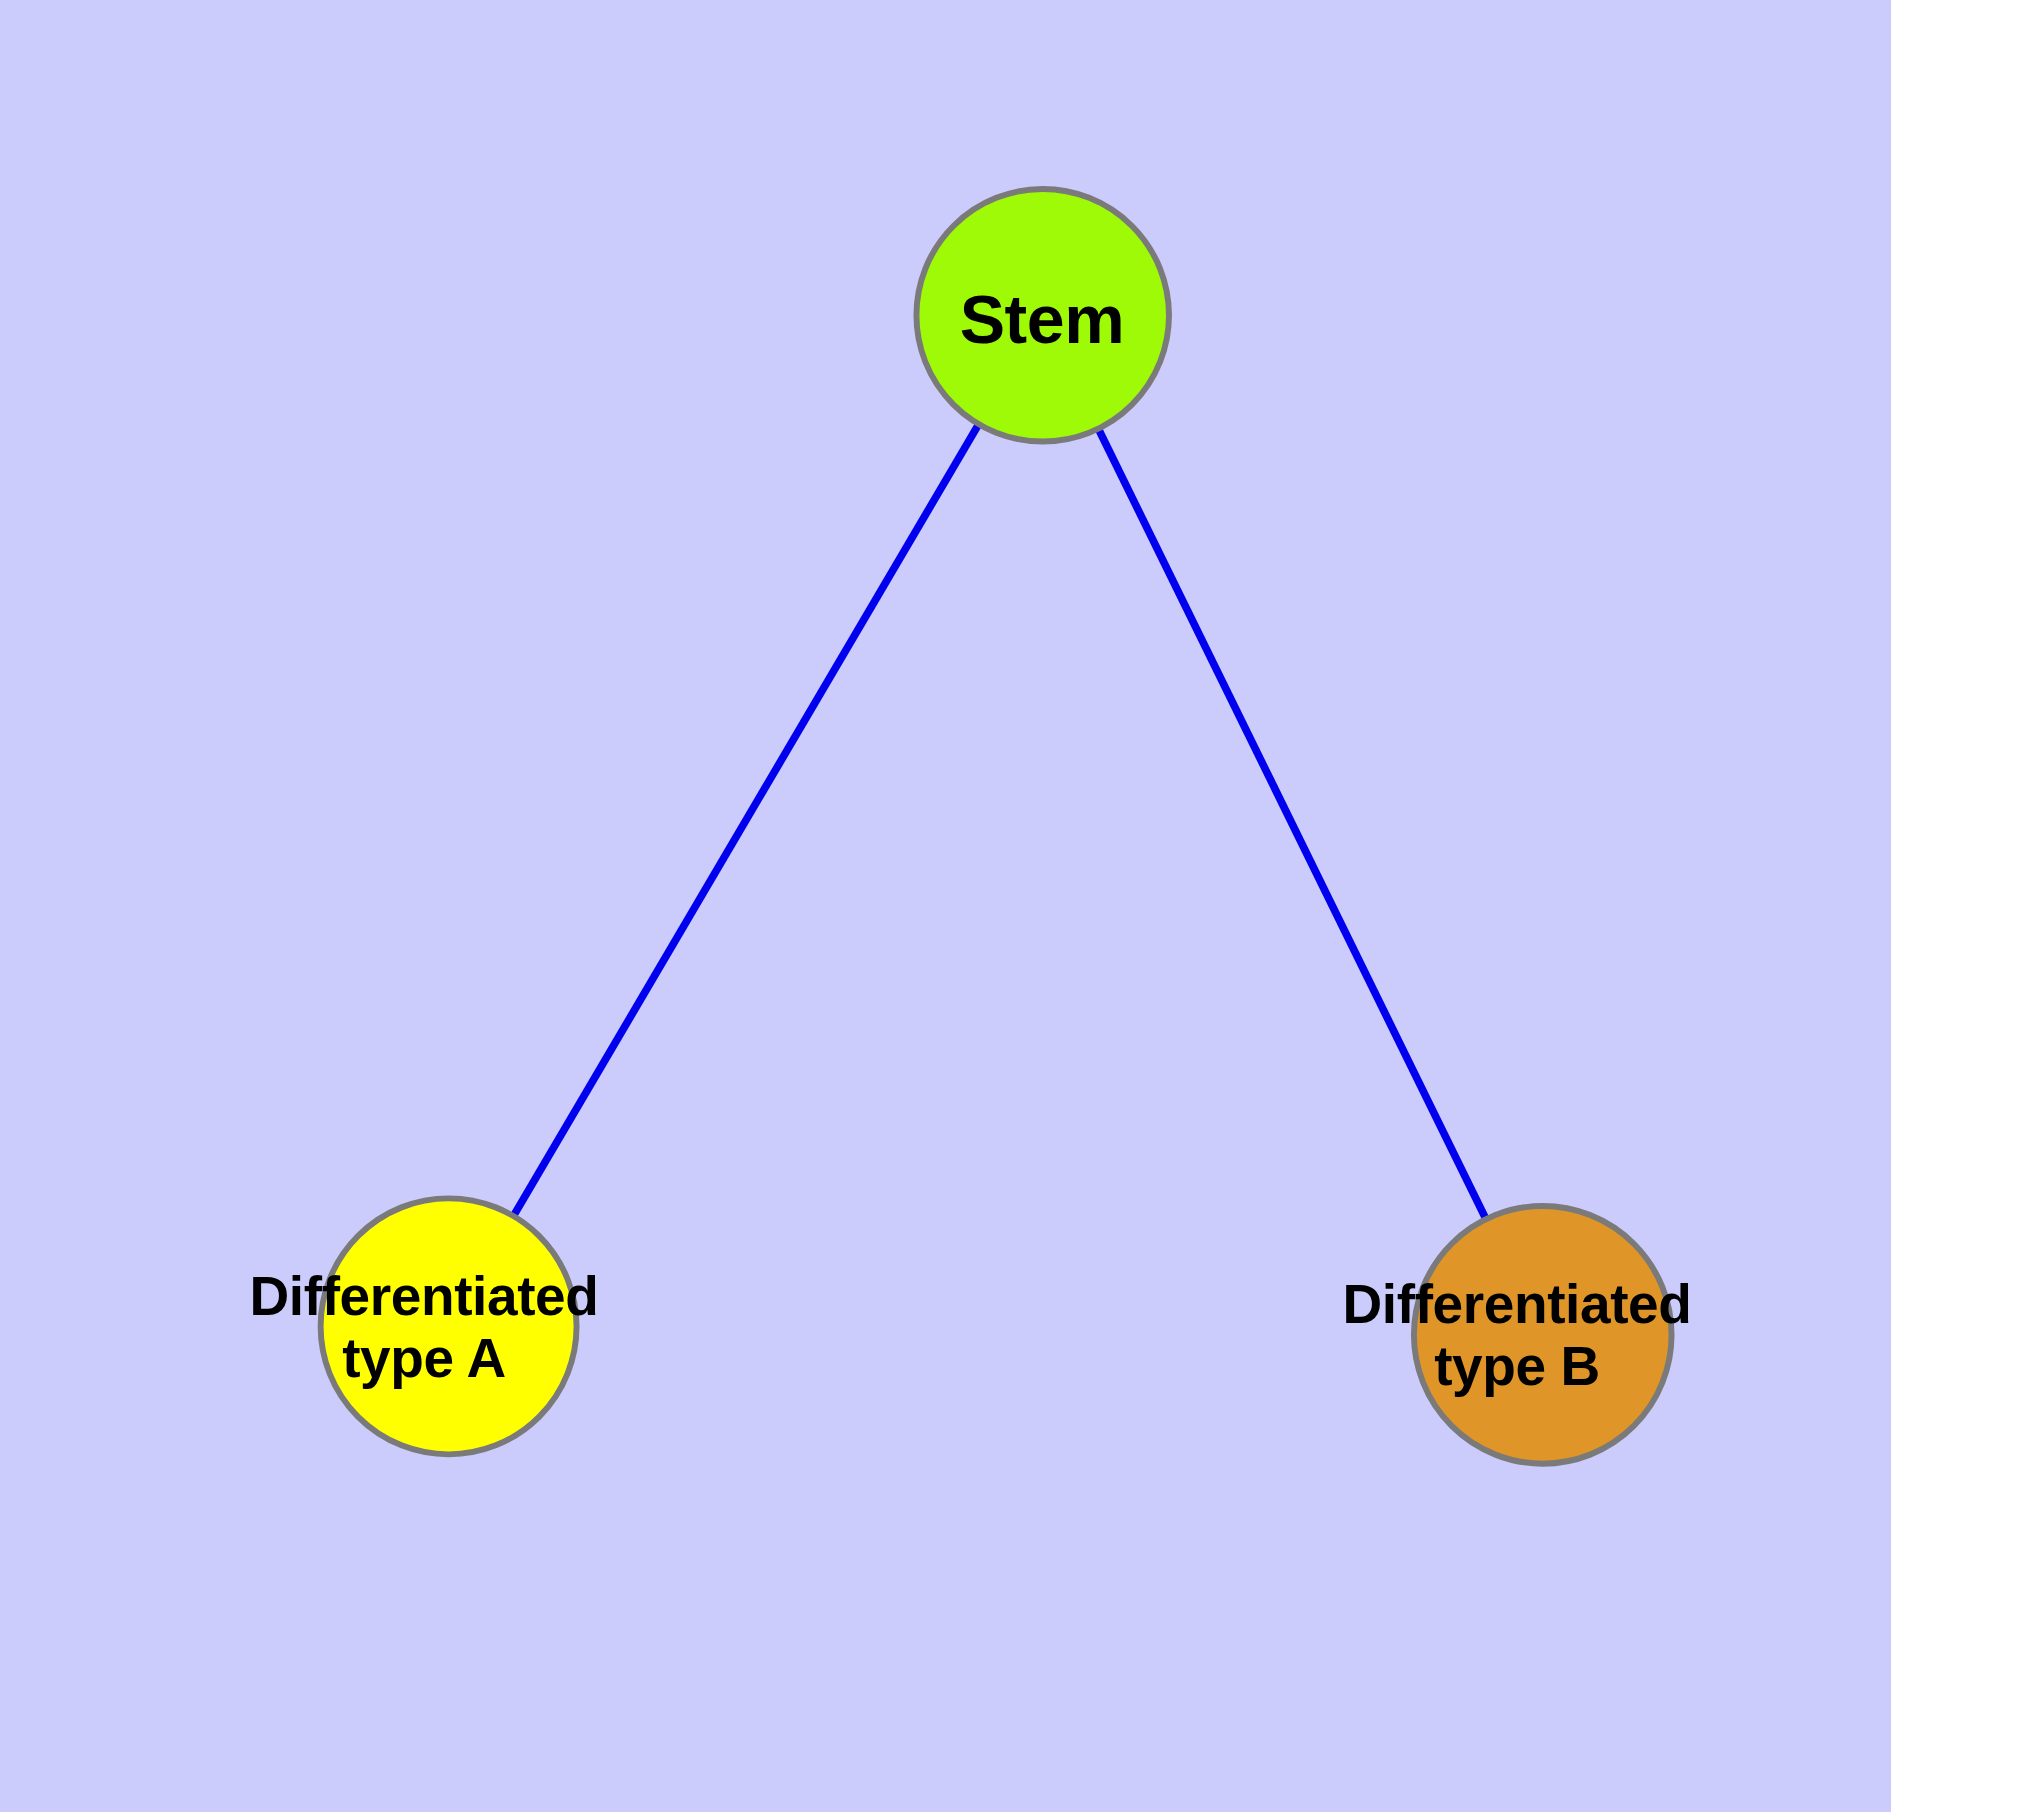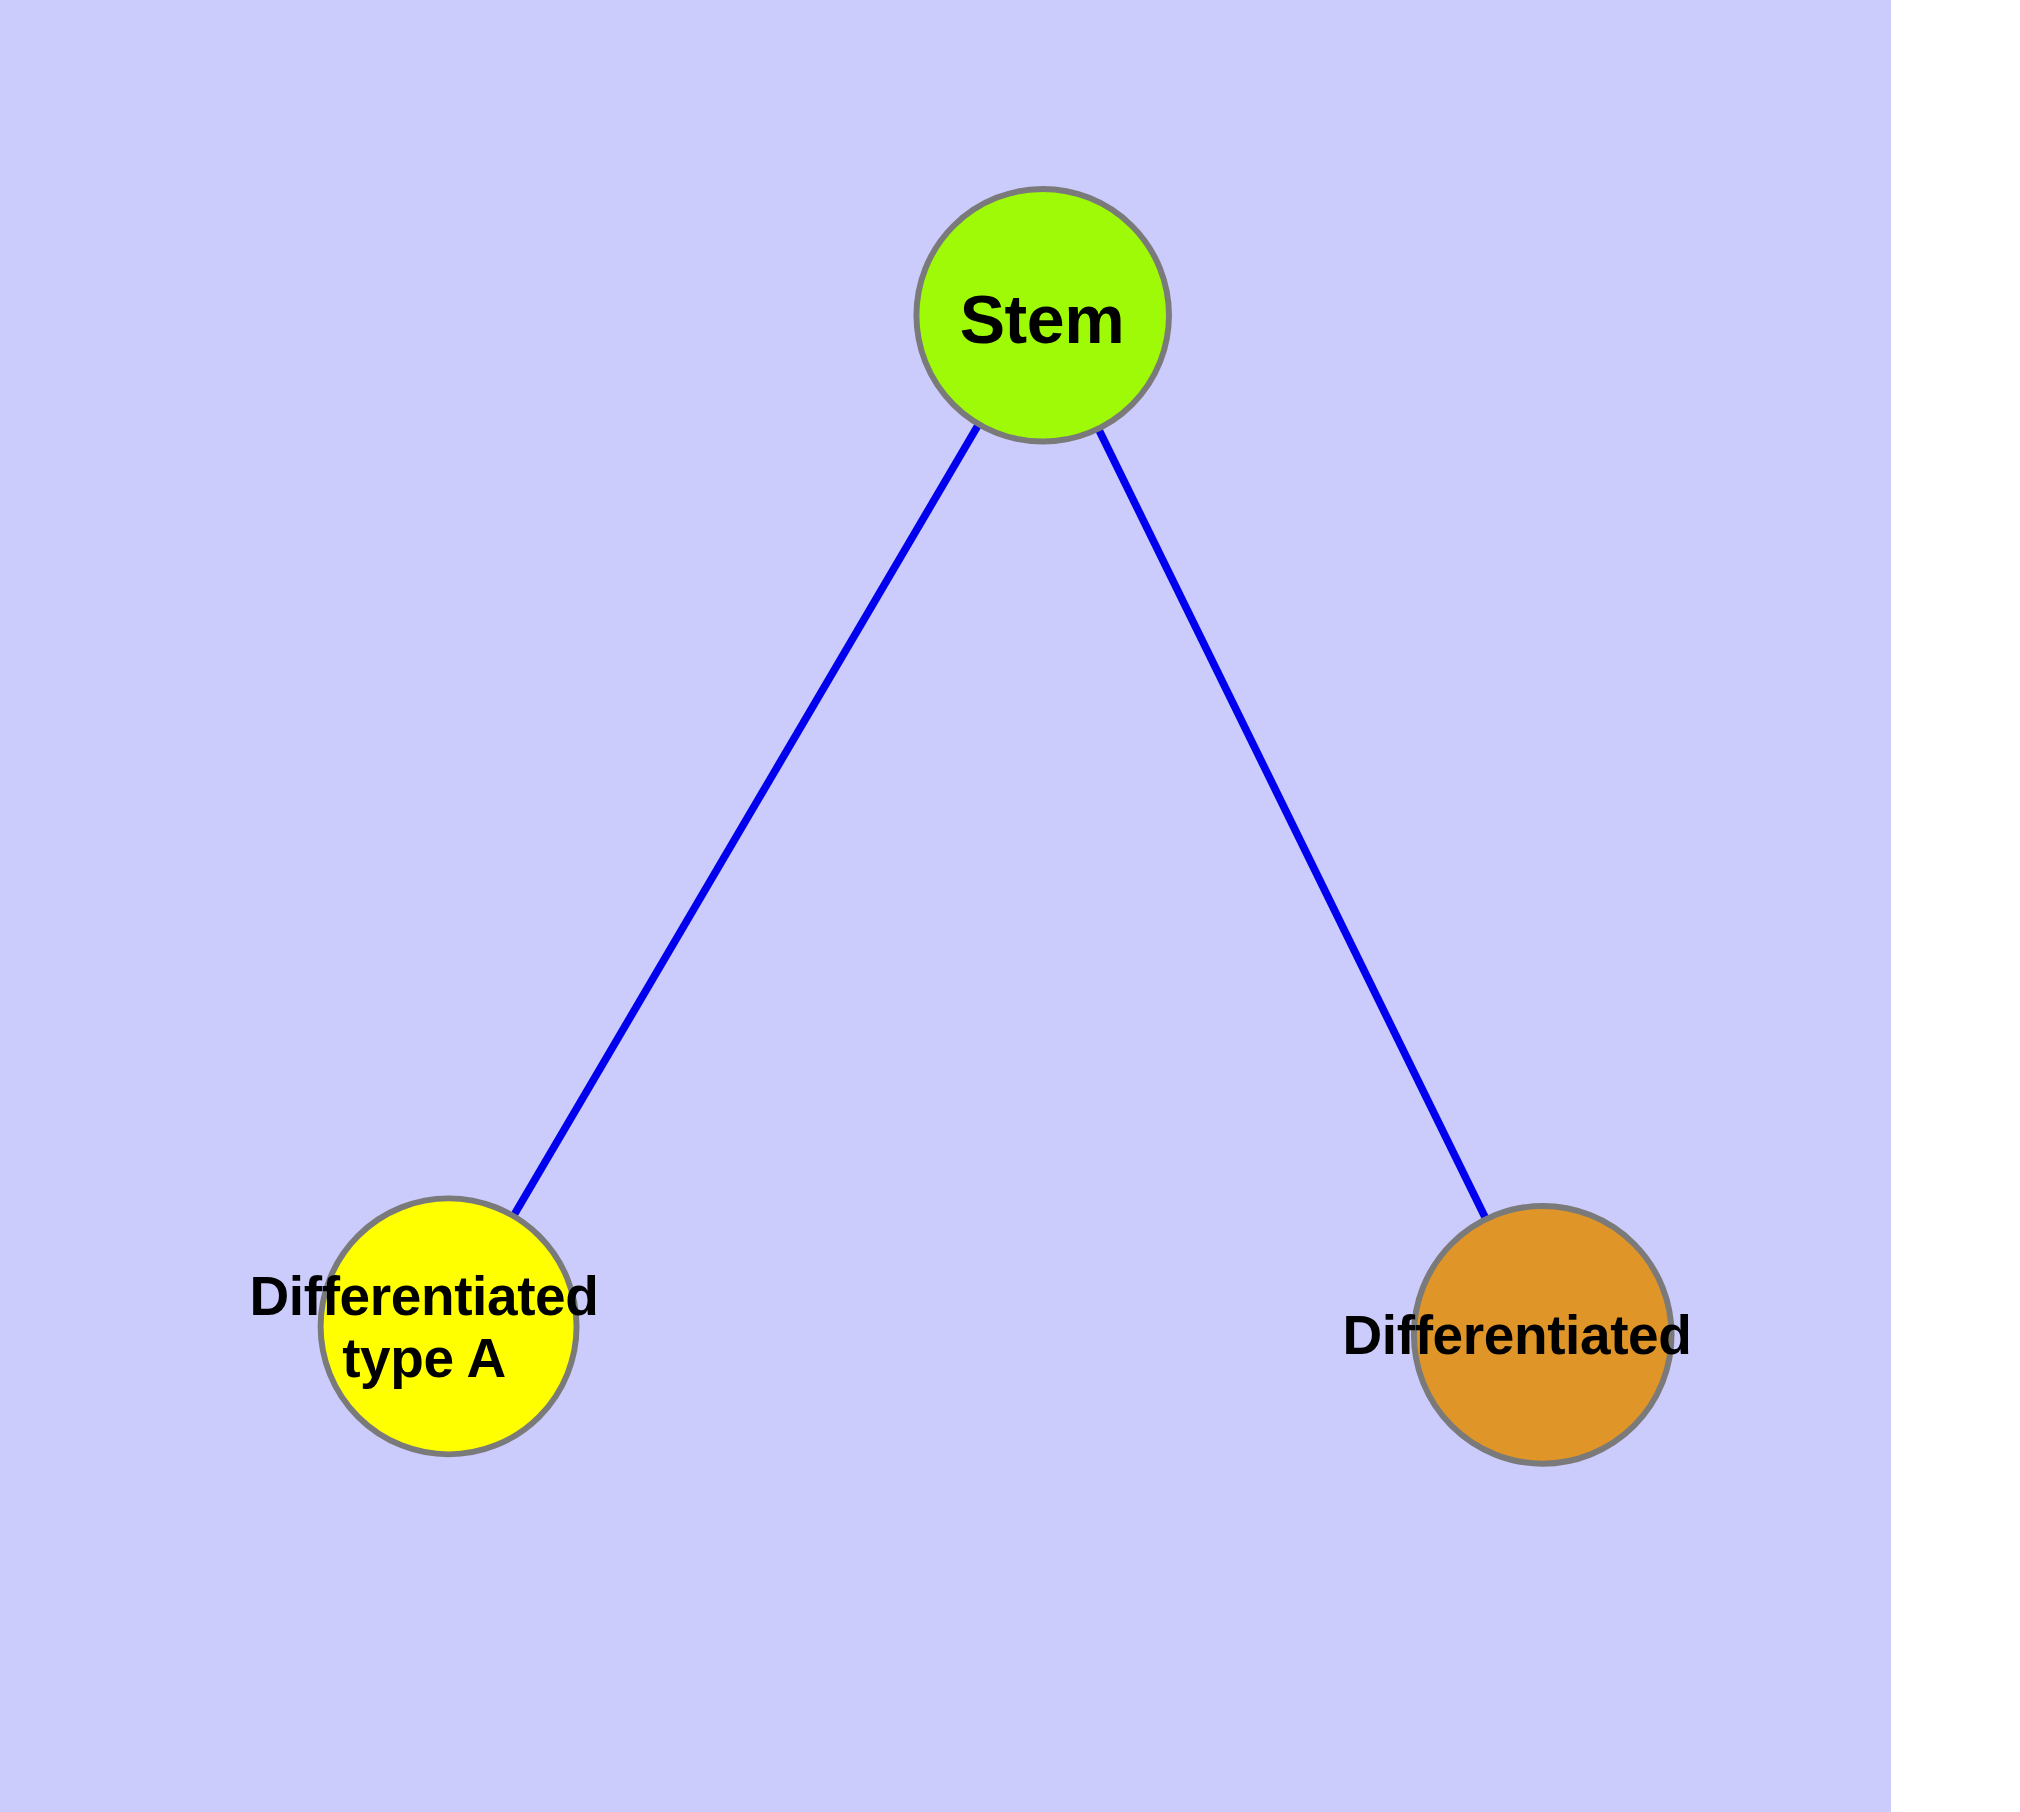--- a/index.html
+++ b/index.html
@@ -56,16 +56,16 @@
       <circle class="graph-node" cx="529" cy="1565" r="151" fill="#ffff00" stroke="#7a7a7a" stroke-width="7"></circle>
       <circle class="graph-node" cx="1820" cy="1575" r="152" fill="#df9527" stroke="#7a7a7a" stroke-width="7"></circle>
       <circle class="graph-node" cx="1230" cy="372" r="149" fill="#9efa06" stroke="#7a7a7a" stroke-width="7"></circle>
     </g>
   </svg>
 
   <div class="node-label single" style="left: 1042px; top: 319px; color: rgb(0, 0, 0);">Stem</div>
 
   <div class="node-label" style="left: 424px; top: 1328px; color: rgb(0, 0, 0);"><span>Differentiated</span><br><span>type A</span></div>
 
-  <div class="node-label" style="left: 1517px; top: 1336px; color: rgb(0, 0, 0);"><span>Differentiated</span><br></div>
+  <div class="node-label" style="left: 1517px; top: 1336px; color: rgb(0, 0, 0);"><span>Differentiated</span><br><span>type B</span></div>
 
 </div>
 
 
 </body></html>

